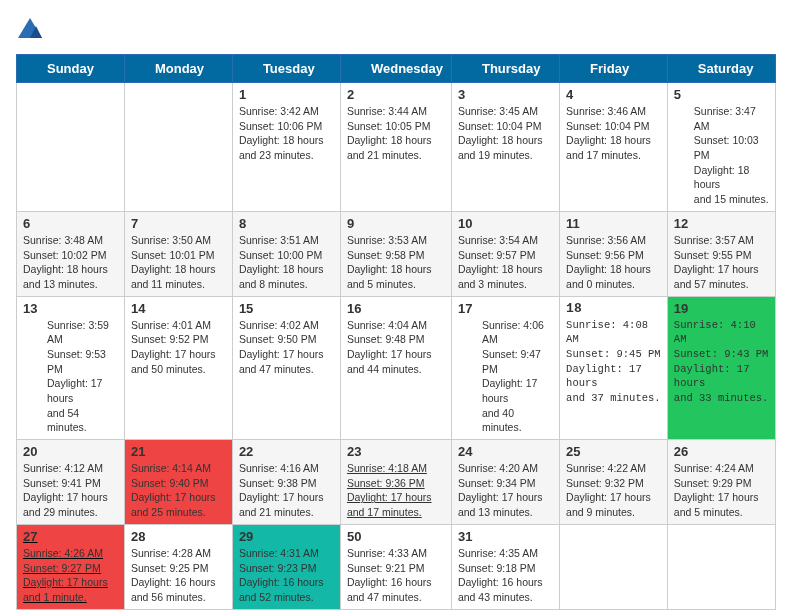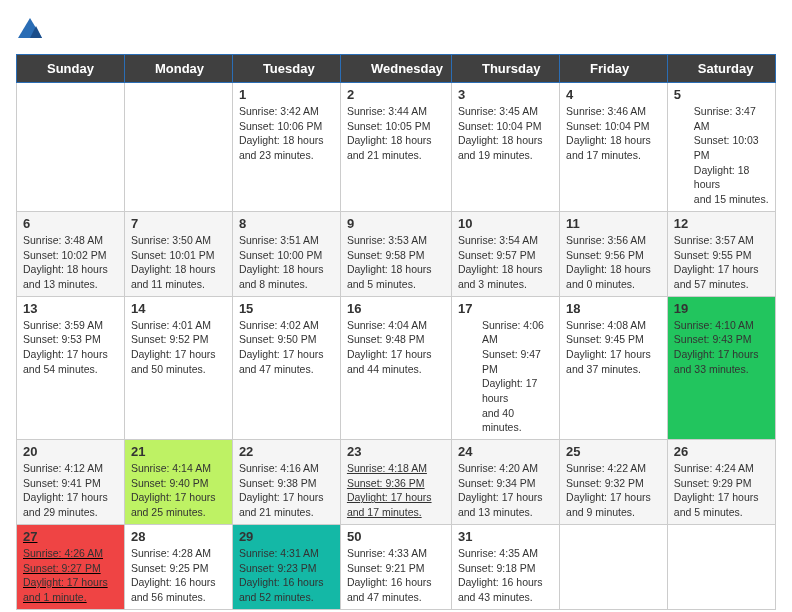--- a/index.html
+++ b/index.html
@@ -87,21 +87,21 @@
     .empty-cell {
       background: #f9f9f9;
     }
     tr:nth-child(even) td {
       background: #f5f5f5;
     }
     tr:nth-child(odd) td {
       background: #fff;
     }
     .calendar thead tr th {
-      background: #404040;
+      background: #0369a1;
       padding-left: 30px;
     }
   </style>
 </head>
 <body>
 
 <div class="header">
   <div class="logo">
     <svg class="logo-icon" viewBox="0 0 28 28">
       <polygon points="14,2 26,22 2,22" fill="#2a6db5"></polygon>
@@ -217,21 +217,21 @@
           <div class="day-num">12</div>
           <div class="day-info" style="white-space: pre-line;">Sunrise: 3:57 AM
 Sunset: 9:55 PM
 Daylight: 17 hours
 and 57 minutes.</div>
         </td>
       </tr>
       <tr>
         <td style="background: rgb(255, 255, 255);">
           <div class="day-num">13</div>
-          <div class="day-info" style="white-space: pre-line;">Sunrise: 3:59 AM
+          <div class="day-info" style="white-space: pre-line; margin-left: 24px;">Sunrise: 3:59 AM
 Sunset: 9:53 PM
 Daylight: 17 hours
 and 54 minutes.</div>
         </td>
         <td style="background: rgb(255, 255, 255); margin-left: 6px;">
           <div class="day-num">14</div>
           <div class="day-info" style="white-space: pre-line;">Sunrise: 4:01 AM
 Sunset: 9:52 PM
 Daylight: 17 hours
 and 50 minutes.</div>
@@ -250,44 +250,44 @@
 Daylight: 17 hours
 and 44 minutes.</div>
         </td>
         <td style="background: rgb(255, 255, 255);">
           <div class="day-num">17</div>
           <div class="day-info" style="white-space: pre-line; margin-left: 24px;">Sunrise: 4:06 AM
 Sunset: 9:47 PM
 Daylight: 17 hours
 and 40 minutes.</div>
         </td>
-        <td style="background: rgb(255, 255, 255);">
+        <td style="background: rgb(255, 255, 255); font-family: Liberation Mono, monospace;">
           <div class="day-num">18</div>
           <div class="day-info" style="white-space: pre-line;">Sunrise: 4:08 AM
 Sunset: 9:45 PM
 Daylight: 17 hours
 and 37 minutes.</div>
         </td>
         <td style="background: #22c55e;">
           <div class="day-num">19</div>
-          <div class="day-info" style="white-space: pre-line;">Sunrise: 4:10 AM
+          <div class="day-info" style="white-space: pre-line; font-family: Liberation Mono, monospace;">Sunrise: 4:10 AM
 Sunset: 9:43 PM
 Daylight: 17 hours
 and 33 minutes.</div>
         </td>
       </tr>
       <tr>
         <td style="background: rgb(245, 245, 245);">
           <div class="day-num">20</div>
           <div class="day-info" style="white-space: pre-line;">Sunrise: 4:12 AM
 Sunset: 9:41 PM
 Daylight: 17 hours
 and 29 minutes.</div>
         </td>
-        <td style="background: #bef264;">
+        <td style="background: #ef4444;">
           <div class="day-num">21</div>
           <div class="day-info" style="white-space: pre-line;">Sunrise: 4:14 AM
 Sunset: 9:40 PM
 Daylight: 17 hours
 and 25 minutes.</div>
         </td>
         <td style="background: rgb(245, 245, 245);">
           <div class="day-num">22</div>
           <div class="day-info" style="white-space: pre-line;">Sunrise: 4:16 AM
 Sunset: 9:38 PM

